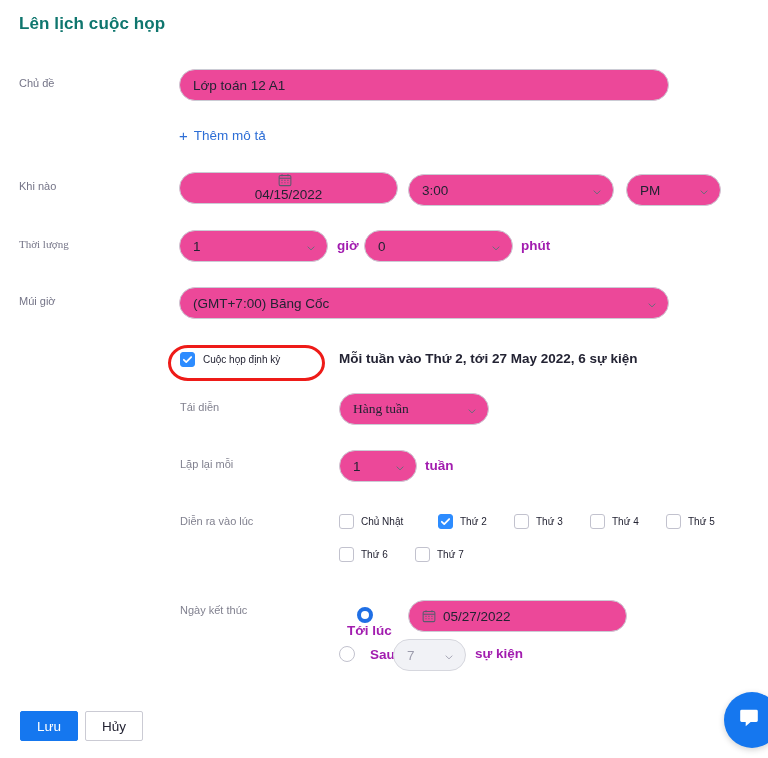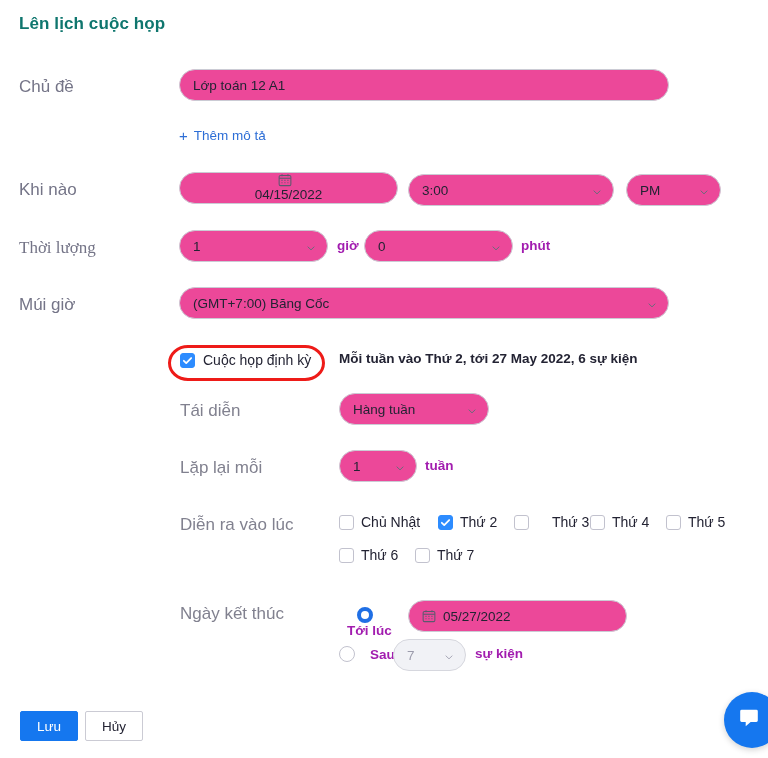--- a/index.html
+++ b/index.html
@@ -21,21 +21,21 @@
     font-size: 17px;
     font-weight: bold;
     color: #0f766e;
     letter-spacing: .1px;
   }
 
   
   .row { position: absolute; display: flex; align-items: center; }
   .lbl {
     color: #747487;
-    font-size: 17px;
+    font-size: 11px;
     line-height: 1.2;
   }
   .lbl.sub { color: #81818f; }
 
   
   .field {
     height: 32px;
     border: 1px solid #cbcbd4;
     border-radius: 16px;
     background: #ec4899;
@@ -83,21 +83,21 @@
   .cbx svg { display: none; }
 
   .rdo {
     width: 16px; height: 16px; border-radius: 50%;
     border: 1.5px solid #c2c2ce; background: #fff;
     display: inline-flex; align-items: center; justify-content: center;
     flex: 0 0 auto; cursor: pointer;
   }
   .rdo.on { border: 4.6px solid #1f6fe5; }
 
-  .chk-label { font-size: 14px; color: #232333; margin-left: 8px; }
+  .chk-label { font-size: 10px; color: #232333; margin-left: 8px; }
   .inline-txt { font-size: 13.5px; color: #a21caf; text-align: center; }
   .inline-txt.bold { font-weight: bold; }
 
   
   .recur-summary {
     position: absolute;
     left: 339px; top: 351px;
     font-size: 13.5px;
     font-weight: bold;
     color: #232333;
@@ -257,21 +257,21 @@
       </svg>
     </span>
     <span class="chk-label">Cuộc họp định kỳ</span>
   </div>
   <div class="annot"></div>
   <div class="recur-summary">Mỗi tuần vào Thứ 2, tới 27 May 2022, 6 sự kiện</div>
 
   <div class="row" style="left:180px; top:401px;">
     <span class="lbl sub">Tái diễn</span>
   </div>
-  <div class="field select" style="position:absolute; left:339px; top:393px; width:150px;">
+  <div class="field select" style="position:absolute; left:339px; top:393px; width:150px;font-family:Liberation Serif, serif;">
     <span>Hàng tuần</span>
     <span class="chev">
       <svg viewBox="0 0 12 12" fill="none" stroke="currentColor" stroke-width="1.2">
           <polyline points="2,4.4 6,8.2 10,4.4"></polyline>
         </svg>
     </span>
   </div>
 
   <div class="row" style="left:180px; top:458px;">
     <span class="lbl sub">Lặp lại mỗi</span>
@@ -299,21 +299,21 @@
     <span class="chk-label">Chủ Nhật</span>
   </div>
   <div class="daycell" style="position:absolute; left:438px; top:514px;">
     <span class="cbx on">
       <svg viewBox="0 0 12 12" fill="none" stroke="currentColor" stroke-width="1.9" stroke-linecap="round" stroke-linejoin="round">
           <polyline points="2,6.3 4.6,8.8 10,3.3"></polyline>
         </svg>
     </span>
     <span class="chk-label">Thứ 2</span>
   </div>
-  <div class="daycell" style="position:absolute; left:514px; top:514px;gap:16px;">
+  <div class="daycell" style="position:absolute; left:514px; top:514px;">
     <span class="cbx">
       
     </span>
     <span class="chk-label">Thứ 3</span>
   </div>
   <div class="daycell" style="position:absolute; left:590px; top:514px;">
     <span class="cbx">
       
     </span>
     <span class="chk-label">Thứ 4</span>

